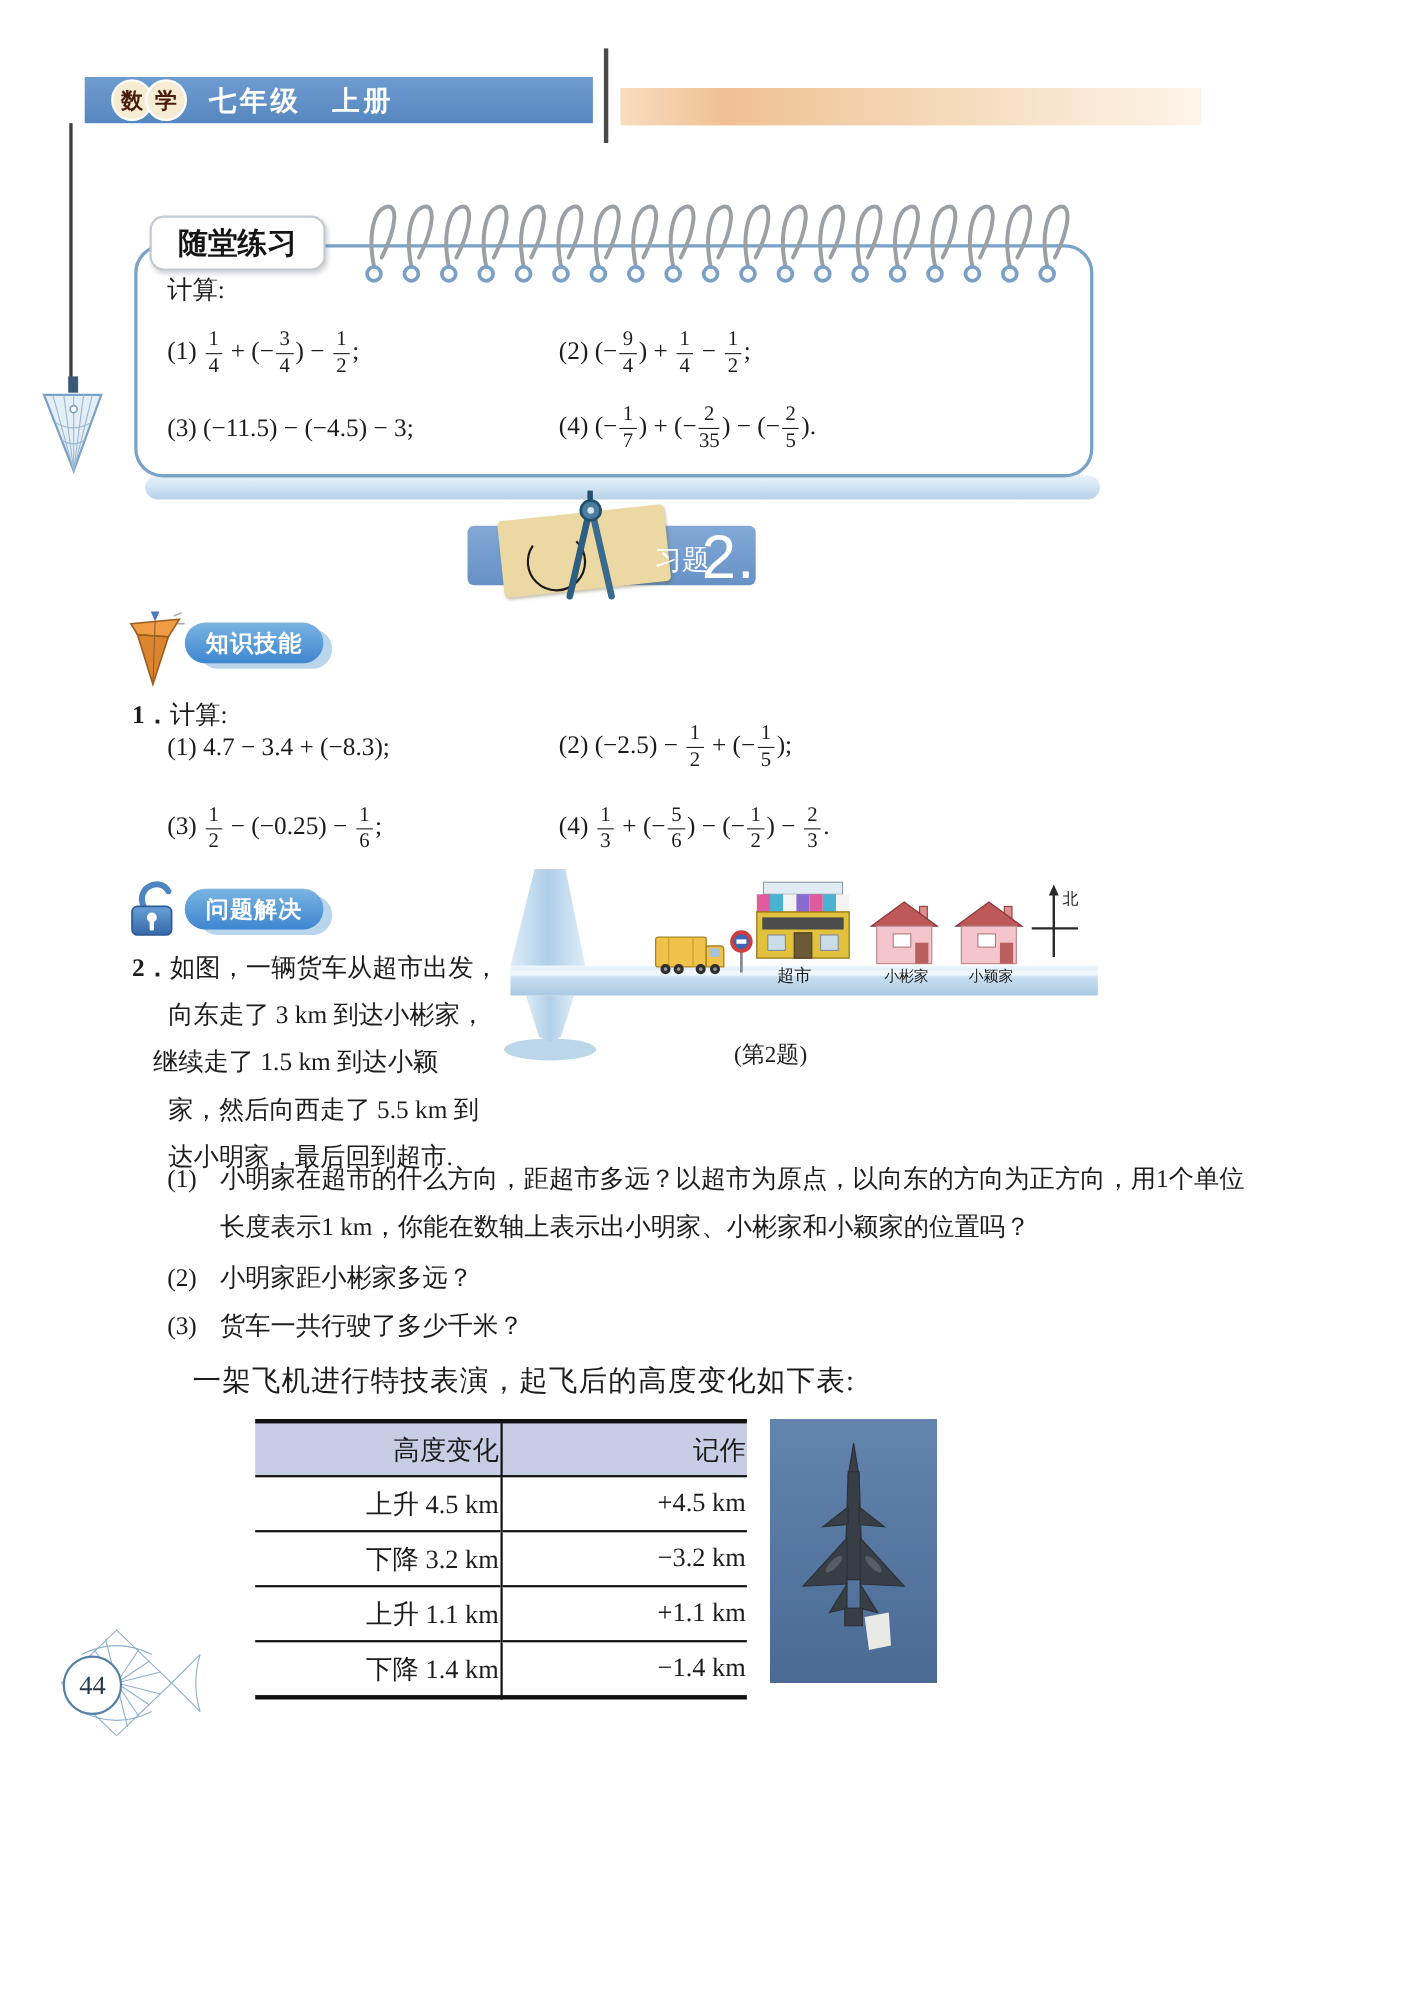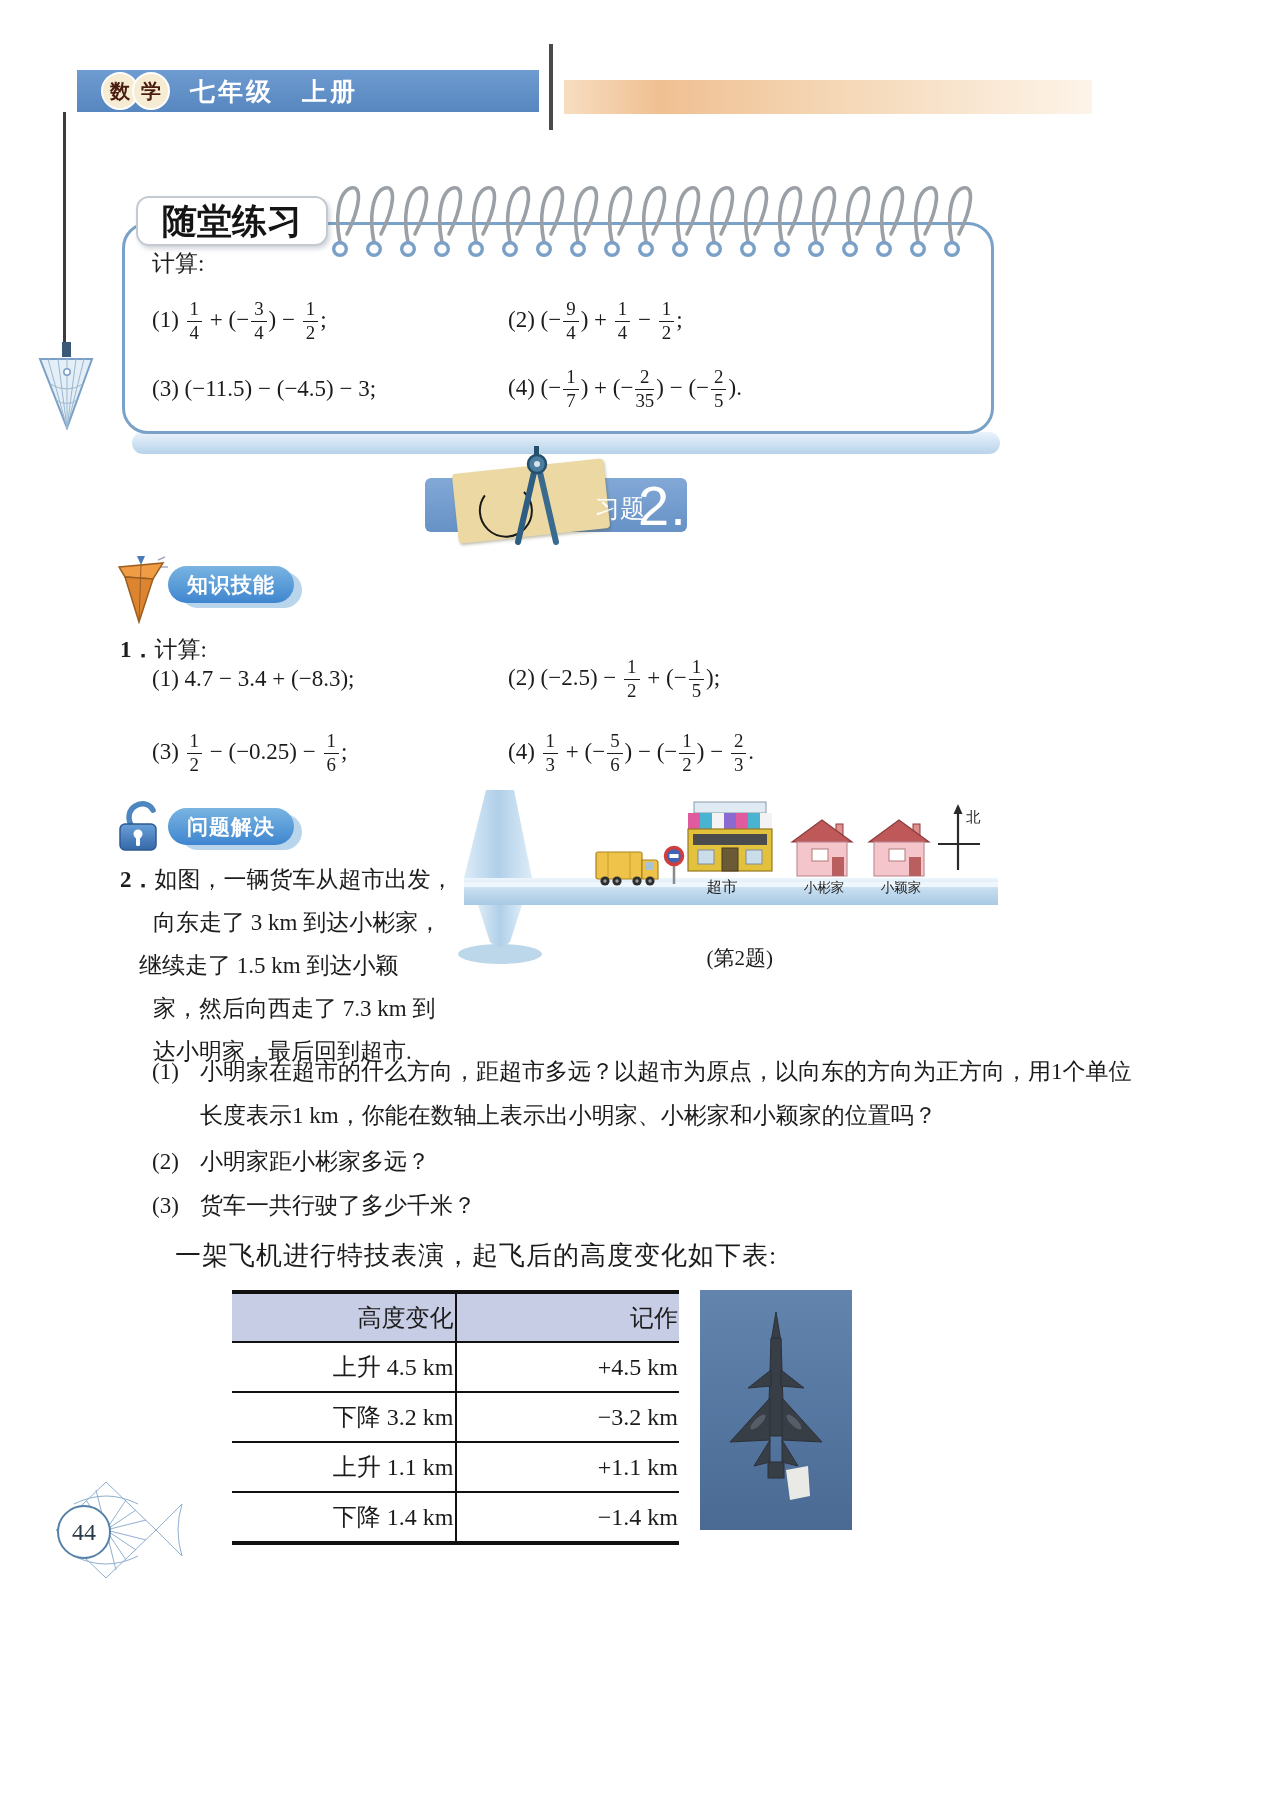--- a/index.html
+++ b/index.html
@@ -23,21 +23,21 @@
     background:linear-gradient(90deg,#f7ddc0,#f0c092 18%,#f5d9b9 55%,#fdf4e9 100%)}
   .hang-line{left:63px;top:112px;width:3px;height:232px;background:#3c3c3c}
 
   
   .practice-box{left:122px;top:222px;width:866px;height:206px;background:#fff;
     border:3px solid #7aa2c8;border-radius:26px}
   .practice-shadow{left:132px;top:432px;width:868px;height:22px;border-radius:11px;
     background:linear-gradient(180deg,#eaf3fb,#b7d2ea)}
   .practice-label{left:136px;top:196px;height:46px;padding:0 24px;background:#fff;
     border:2px solid #c4cad2;border-radius:13px;box-shadow:2px 3px 4px rgba(80,90,110,.25);
-    display:flex;align-items:center;font-size:35px;font-weight:bold;color:#141414;z-index:4}
+    display:flex;align-items:center;font-size:27px;font-weight:bold;color:#141414;z-index:4}
   .coils{left:330px;top:178px;width:652px;height:86px;display:flex;z-index:3}
   .coil{flex:0 0 34px}
 
   .prompt{font-size:23px}
   .prob-row{position:absolute;left:152px;display:flex;align-items:center}
   .prob-row .c1{width:356px}
   .math{font-size:23px;white-space:nowrap}
   .frac{display:inline-block;vertical-align:-0.62em;text-align:center;font-size:0.82em;
     line-height:1;margin:0 2px}
   .frac .fn{display:block;padding:0 3px 2px;border-bottom:1.7px solid #1c1c1c}
@@ -67,21 +67,21 @@
   
   .intro{font-size:26px;letter-spacing:1px}
   .alt-table{border-collapse:collapse;width:447px;table-layout:fixed;font-size:24px;
     border-top:4px solid #111;border-bottom:4px solid #111}
   .alt-table th{height:45px;background:#c7cde4;font-weight:normal;border-bottom:2.5px solid #111}
   .alt-table td{height:46px;border-top:2.5px solid #111;text-align:center}
   .alt-table tr:first-child td{border-top:none}
   .alt-table th:first-child,.alt-table td:first-child{border-right:2.5px solid #111}
   .alt-table th,.alt-table td{text-align:right}
 
-  .figure-caption{font-size:21px;text-align:right}
+  .figure-caption{font-size:21px;text-align:center}
   .fish-num{font-size:24px}
 </style>
 </head>
 <body>
 
 <div class="abs header-bar">
   <div class="badge">
     <div class="bc">数</div>
     <div class="bc">学</div>
   </div>
@@ -250,21 +250,21 @@
   <circle cx="28" cy="38" r="4.5" fill="#fff"></circle>
   <rect x="26" y="40" width="4" height="10" rx="1.5" fill="#fff"></rect>
 </svg>
 <div class="abs pill-echo" style="left:180px;top:814px;width:122px"></div>
 <div class="abs pill" style="left:168px;top:808px;width:126px">问题解决</div>
 
 <div class="abs body-text" style="left:120px;top:858px">
   <div><span class="bold">2．</span><span>如图，一辆货车从超市出发，</span></div>
   <div style="margin-left:33px">向东走了 3 km 到达小彬家，</div>
   <div style="margin-left:19px">继续走了 1.5 km 到达小颖</div>
-  <div style="margin-left:33px">家，然后向西走了 7.3 km 到</div>
+  <div style="margin-left:33px">家，然后向西走了 5.5 km 到</div>
   <div style="margin-left:33px">达小明家，最后回到超市.</div>
 </div>
 
 <svg class="abs" style="left:450px;top:790px" width="560" height="178" viewBox="0 0 560 178">
   <defs>
     <linearGradient id="roadH" x1="0" y1="0" x2="0" y2="1">
       <stop offset="0" stop-color="#eef6fc"></stop>
         <stop offset=".45" stop-color="#c4dcef"></stop>
       <stop offset="1" stop-color="#a9c9e3"></stop>
     </linearGradient>

